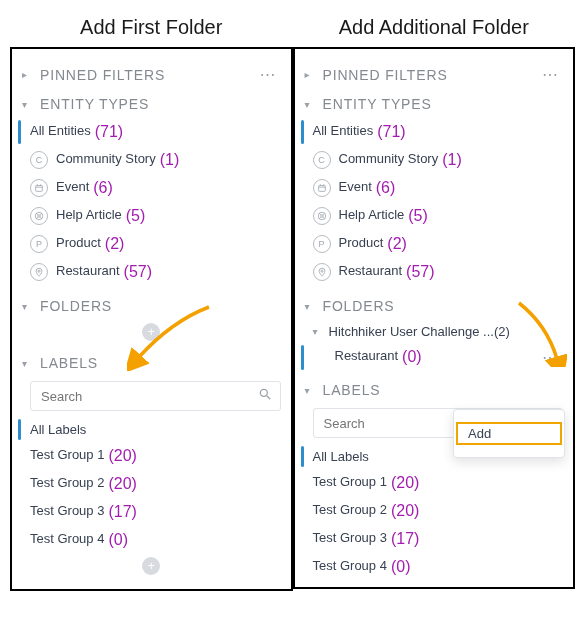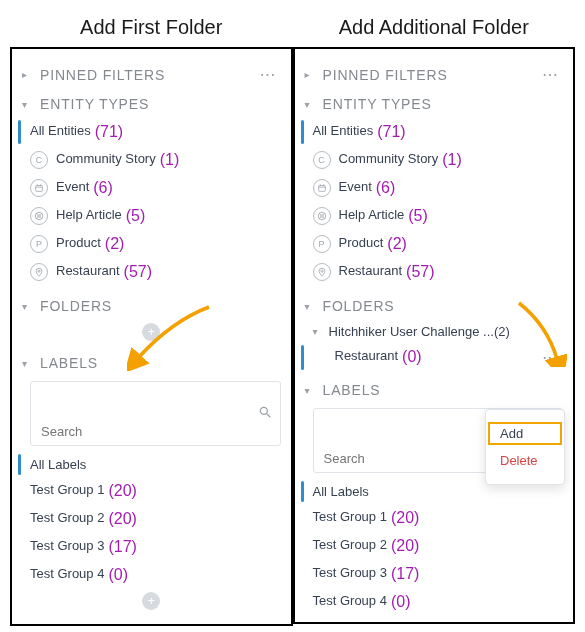--- a/index.html
+++ b/index.html
@@ -98,32 +98,31 @@
     display: flex; align-items: center;
     border: 1px solid #e0e3e7;
     border-radius: 3px;
     padding: 5px 8px;
     background: #fff;
   }
   .search input {
     flex: 1; border: none; outline: none;
     font-size: 13px; color: #374151;
     background: transparent;
-    margin-top: 36px;
   }
   .search .mag { color: #9aa1a8; }
 
   .menu {
     position: absolute;
     background: #fff;
     border: 1px solid #e0e3e7;
     border-radius: 4px;
     box-shadow: 0 4px 12px rgba(0,0,0,0.12);
     padding: 10px 0;
-    width: 80px;
+    width: 112px;
     z-index: 10;
   }
   .menu-item {
     padding: 6px 14px;
     font-size: 13px;
     cursor: pointer;
   }
   .menu-item.highlight {
     outline: 2px solid #f0a500;
     outline-offset: -4px;
@@ -400,21 +399,20 @@
             </div>
             <div class="item">
               <span class="name">Test Group 4</span>
               <span class="count">(0)</span>
             </div>
           </div>
       </div>
 
       <div class="menu" style="right:8px; top:360px;">
         <div class="menu-item highlight">Add</div>
-        <div class="menu-item danger">Delete</div>
       </div>
 
       <svg class="arrow" style="right:6px; top:248px;" width="60" height="70" viewBox="0 0 60 70">
         <defs>
             <marker id="ahR" viewBox="0 0 10 10" refX="1" refY="5" markerWidth="7" markerHeight="7" orient="auto">
               <path d="M0,0 L10,5 L0,10 z" fill="#f4a100"></path>
             </marker>
           </defs>
         <path d="M12,6 Q40,28 50,62" stroke="#f4a100" stroke-width="3.5" fill="none" marker-end="url(#ahR)"></path>
       </svg>

